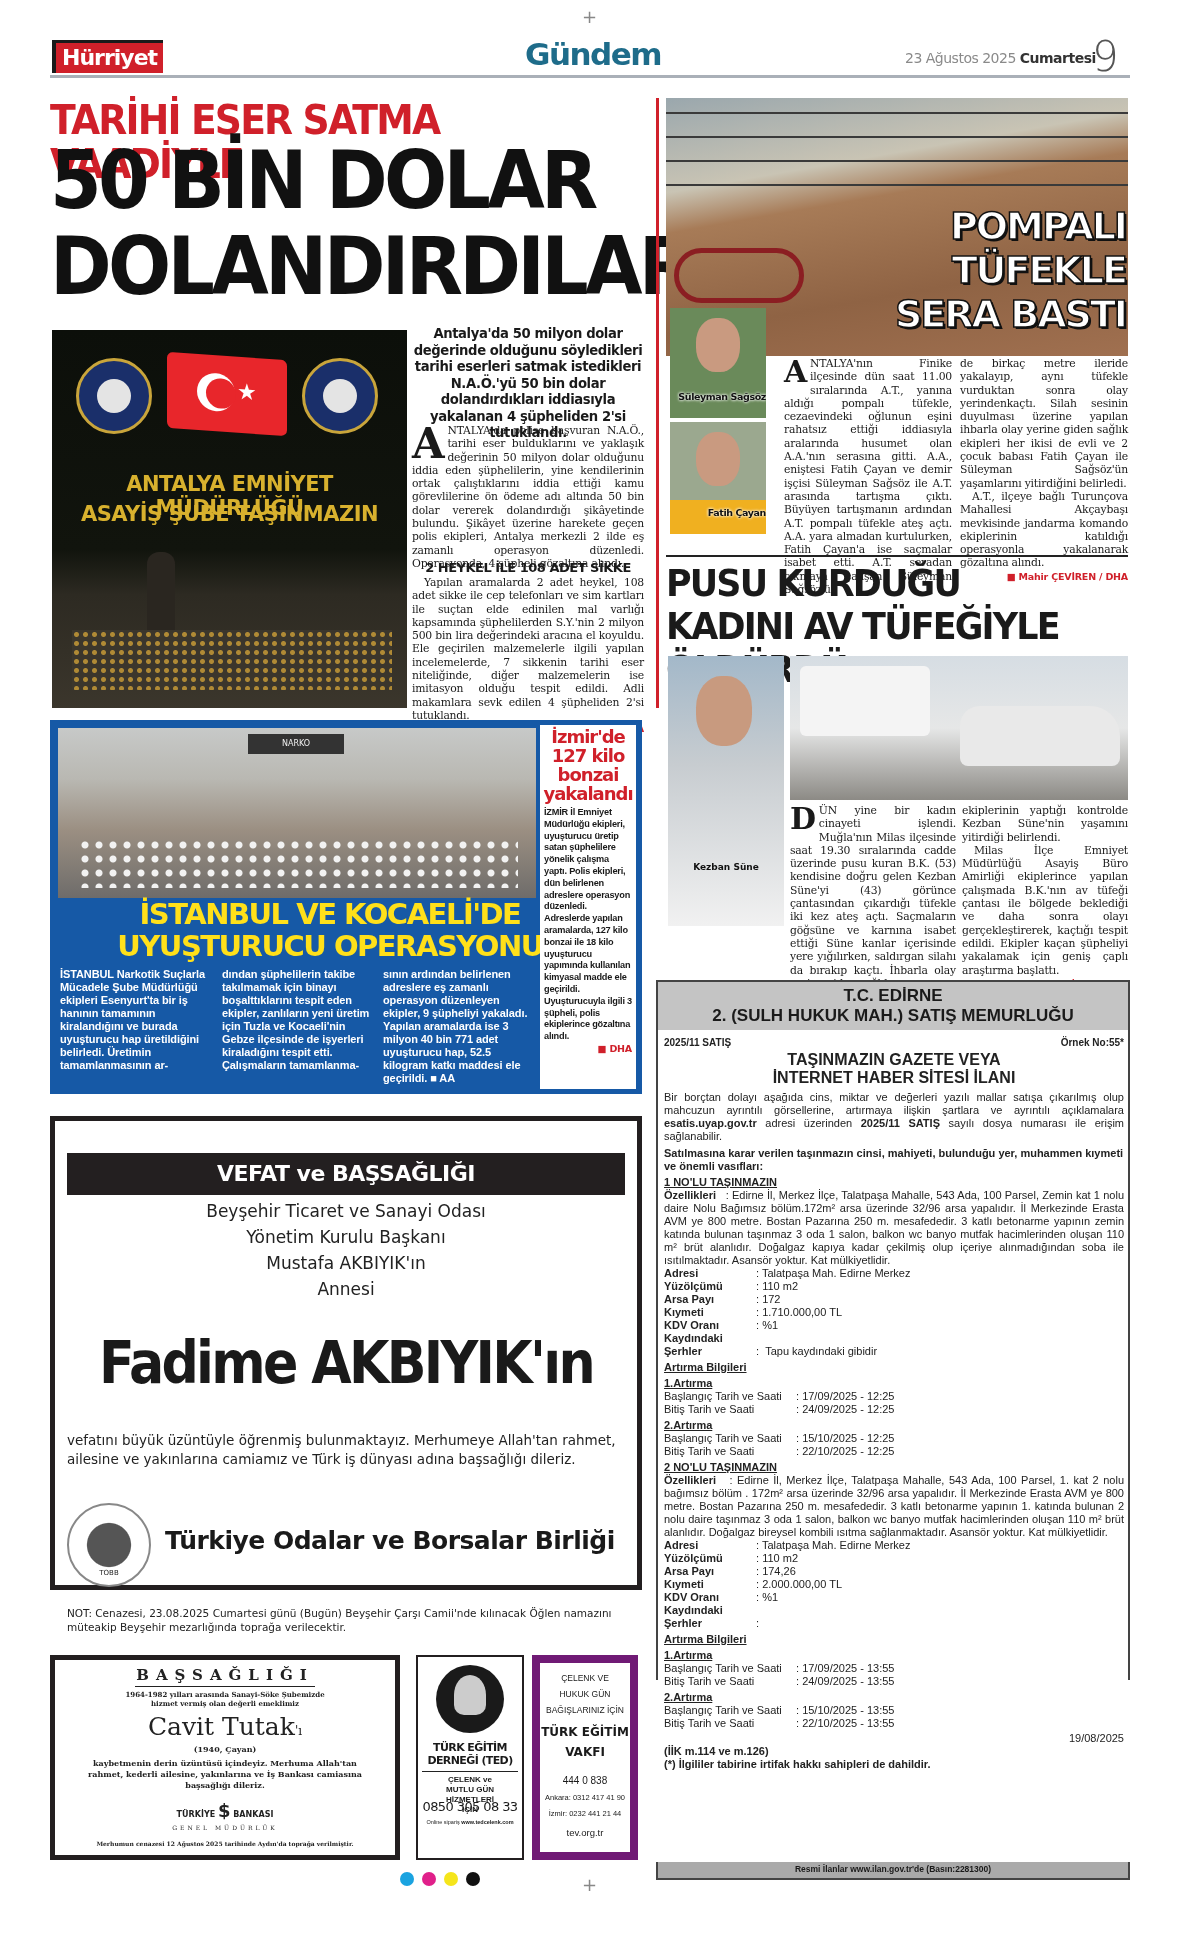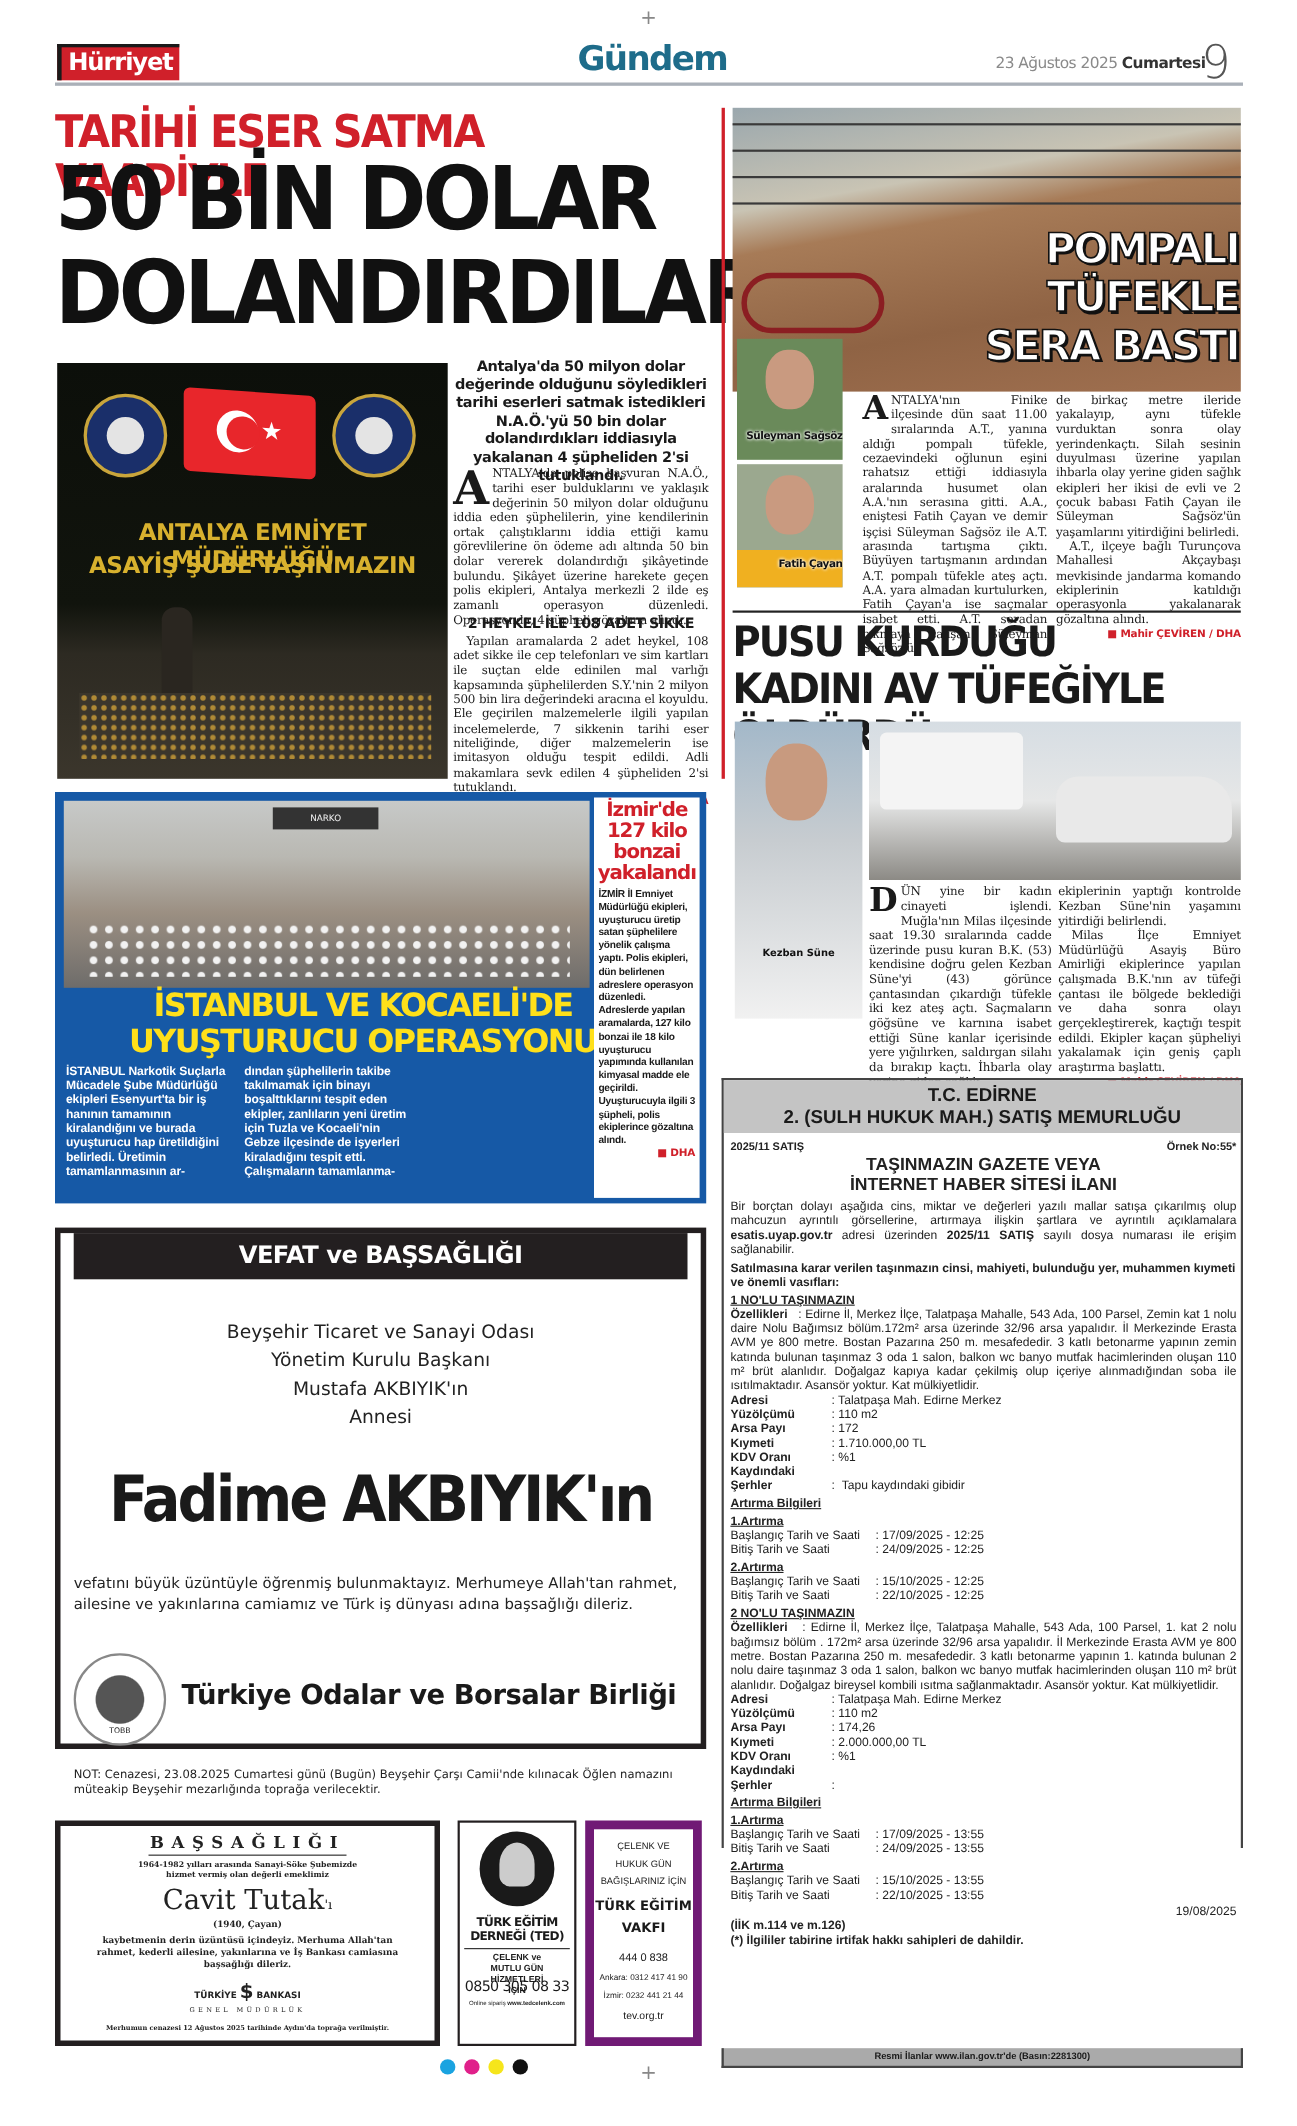--- a/index.html
+++ b/index.html
@@ -54,21 +54,21 @@
 
 #bluebox{left:50px;top:720px;width:592px;height:374px;background:#1659a6}
 #bb-photo{left:8px;top:8px;width:478px;height:170px;background:linear-gradient(#c7c9c8 0,#b9b8b2 30%,#9b8f82 60%,#6e6c6a 100%)}
 #bb-title{left:0;top:178px;width:560px;text-align:center;font-family:"DejaVu Sans",sans-serif;font-weight:bold;color:#ffe01a;font-size:29px;line-height:32px;letter-spacing:-1.5px}
 .bb-col{top:248px;width:155px;color:#fff;font-family:"Liberation Sans",sans-serif;font-weight:bold;font-size:11px;line-height:13px;letter-spacing:-.1px}
 #bb-side{left:490px;top:5px;width:96px;height:364px;background:#fff}
 #bb-side-title{left:2px;top:2px;width:92px;text-align:center;color:#d0202a;font-family:"DejaVu Sans",sans-serif;font-weight:bold;font-size:18px;line-height:19px;letter-spacing:-1px}
 #bb-side-body{left:4px;top:82px;width:88px;font-family:"Liberation Sans",sans-serif;font-weight:bold;font-size:9.2px;line-height:11.8px;letter-spacing:-.2px}
 
 #obit1{left:50px;top:1116px;width:592px;height:474px;border:5px solid #231f20}
-#obit1-bar{left:12px;top:0;width:558px;height:42px;background:#231f20;color:#fff;text-align:center;font-family:"DejaVu Sans",sans-serif;font-weight:bold;font-size:22px;line-height:42px;letter-spacing:-.5px}
+#obit1-bar{left:12px;top:32px;width:558px;height:42px;background:#231f20;color:#fff;text-align:center;font-family:"DejaVu Sans",sans-serif;font-weight:bold;font-size:22px;line-height:42px;letter-spacing:-.5px}
 .obit-line{position:absolute;left:0;width:100%;text-align:center;font-family:"DejaVu Sans",sans-serif;font-size:17px;color:#222}
 #obit1-name{left:0;top:208px;width:100%;text-align:center;font-family:"DejaVu Sans",sans-serif;font-weight:900;font-size:58px;letter-spacing:-3px;transform:scaleX(.9)}
 #obit1-msg{left:12px;top:310px;width:560px;font-family:"DejaVu Sans",sans-serif;font-size:13.5px;line-height:19px;color:#222}
 #tobb-logo{left:12px;top:382px;width:84px;height:84px;border-radius:50%;border:2px solid #888;background:radial-gradient(circle,#555 0,#555 38%,#fff 40%)}
 #tobb-name{left:110px;top:405px;font-family:"DejaVu Sans",sans-serif;font-weight:bold;font-size:25px;letter-spacing:-.5px}
 #obit1-note{left:12px;top:485px;width:560px;font-family:"DejaVu Sans",sans-serif;font-size:10.5px;line-height:14px;color:#222}
 
 #obit2{left:50px;top:1655px;width:350px;height:205px;border:5px solid #231f20}
 .o2{position:absolute;left:0;width:100%;text-align:center;font-family:"DejaVu Serif",serif;color:#222}
 
@@ -157,20 +157,21 @@
 <div id="s3-body2" class="abs body"><span>ekiplerinin yaptığı kontrolde Kezban Süne'nin yaşamını yitirdiği belirlendi.</span><span style="display:block;text-indent:12px">Milas İlçe Emniyet Müdürlüğü Asayiş Büro Amirliği ekiplerince yapılan çalışmada B.K.'nın av tüfeği çantası ile bölgede beklediği ve daha sonra olayı gerçekleştirerek, kaçtığı tespit edildi. Ekipler kaçan şüpheliyi yakalamak için geniş çaplı araştırma başlattı.</span><div class="credit">Mahir ÇEVİREN / DHA</div></div>
 
 <div id="bluebox" class="abs">
   <div id="bb-photo" class="abs">
     <div style="position:absolute;left:190px;top:6px;width:96px;height:20px;background:#333;color:#eee;font-size:8px;text-align:center;line-height:20px;font-family:'DejaVu Sans',sans-serif">NARKO</div>
     <div style="position:absolute;left:20px;top:110px;width:440px;height:50px;background:radial-gradient(circle,#f2f2f2 3px,transparent 4px) 0 0/14px 14px"></div>
   </div>
   <div id="bb-title" class="abs">İSTANBUL VE KOCAELİ'DE UYUŞTURUCU OPERASYONU</div>
   <div class="abs bb-col" style="left:10px">İSTANBUL Narkotik Suçlarla Mücadele Şube Müdürlüğü ekipleri Esenyurt'ta bir iş hanının tamamının kiralandığını ve burada uyuşturucu hap üretildiğini belirledi. Üretimin tamamlanmasının ar-</div>
   <div class="abs bb-col" style="left:172px">dından şüphelilerin takibe takılmamak için binayı boşalttıklarını tespit eden ekipler, zanlıların yeni üretim için Tuzla ve Kocaeli'nin Gebze ilçesinde de işyerleri kiraladığını tespit etti. Çalışmaların tamamlanma-</div>
+  <div class="abs bb-col" style="left:333px"><span>sının ardından belirlenen adreslere eş zamanlı operasyon düzenleyen ekipler, 9 şüpheliyi yakaladı. Yapılan aramalarda ise 3 milyon 40 bin 771 adet uyuşturucu hap, 52.5 kilogram katkı maddesi ele geçirildi.</span> <span>■ <span>AA</span></span></div>
   <div id="bb-side" class="abs">
     <div id="bb-side-title" class="abs">İzmir'de 127 kilo bonzai yakalandı</div>
     <div id="bb-side-body" class="abs"><span>İZMİR İl Emniyet Müdürlüğü ekipleri, uyuşturucu üretip satan şüphelilere yönelik çalışma yaptı. Polis ekipleri, dün belirlenen adreslere operasyon düzenledi. Adreslerde yapılan aramalarda, 127 kilo bonzai ile 18 kilo uyuşturucu yapımında kullanılan kimyasal madde ele geçirildi. Uyuşturucuyla ilgili 3 şüpheli, polis ekiplerince gözaltına alındı.</span><div class="credit">DHA</div></div>
   </div>
 </div>
 
 <div id="obit1" class="abs">
   <div id="obit1-bar" class="abs">VEFAT ve BAŞSAĞLIĞI</div>
   <div class="obit-line" style="top:80px">Beyşehir Ticaret ve Sanayi Odası</div>
   <div class="obit-line" style="top:106px">Yönetim Kurulu Başkanı</div>

